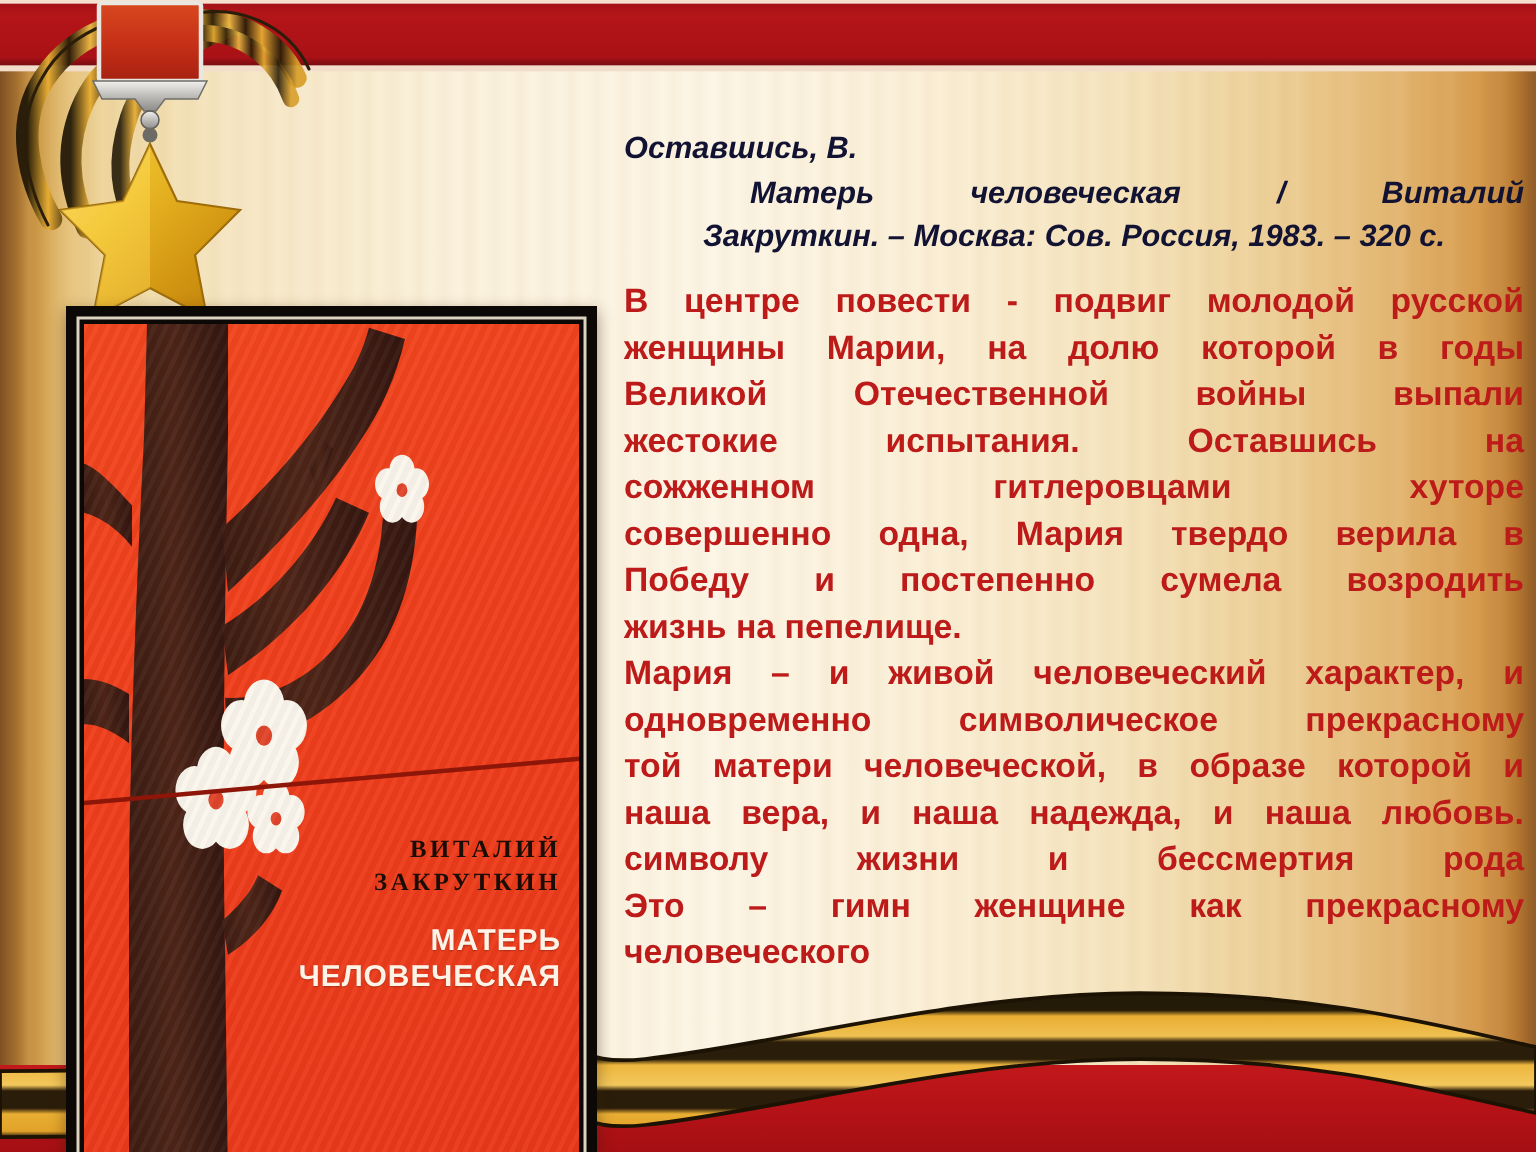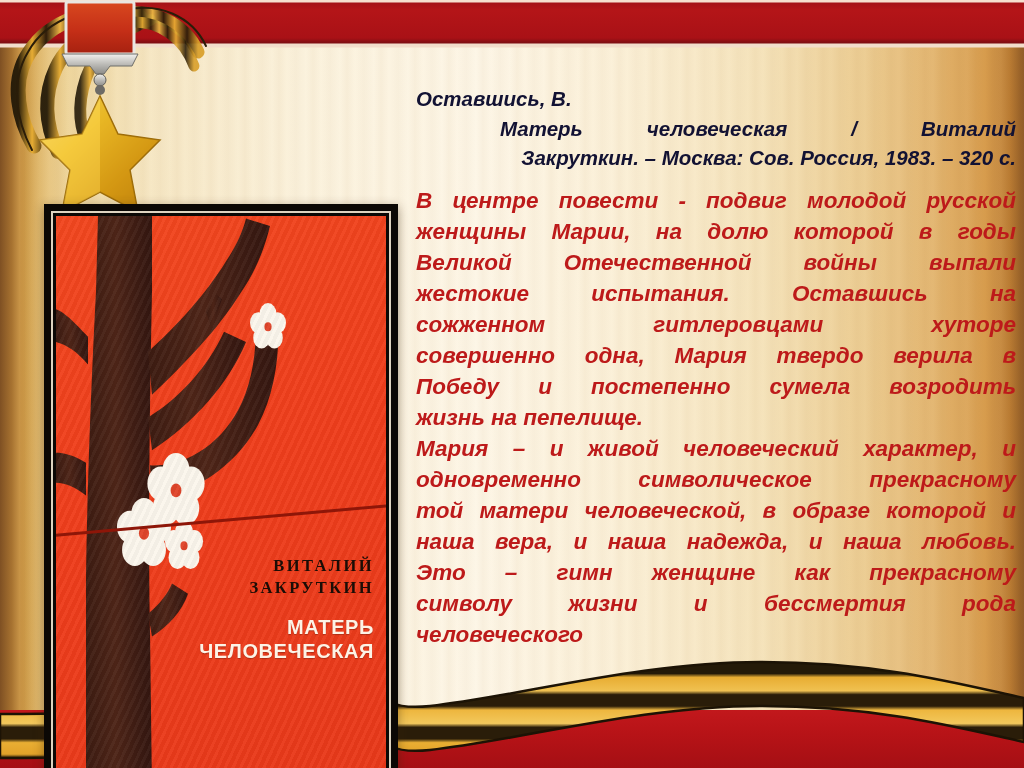--- a/index.html
+++ b/index.html
@@ -146,30 +146,30 @@
     font-style: italic;
     font-weight: 700;
     font-size: 20.5px;
     line-height: 1.44;
     text-align: justify;
     margin-bottom: 12px;
   }
   .citation .ind { display: inline-block; width: 84px; }
   .citation-l1 { text-align: left; }
   .citation-l2 { text-align: justify; text-align-last: justify; }
-  .citation-l3 { text-align: right; }
+  .citation-l3 { text-align: center; }
 
   .body-text {
     color: #bd1a1a;
     font-weight: 700;
     font-size: 22.5px;
     line-height: 1.38;
     text-align: justify;
   }
-  .body-text p { margin: 0; font-style: italic; }
+  .body-text p { margin: 0; }
   .para-just { text-align: justify; text-align-last: left; }
   .ln { display: block; text-align: justify; text-align-last: justify; }
   .ln-last { display: block; text-align: left; }
 </style>
 </head>
 <body>
 
 <div class="slide">
 
   <div class="edge-left"></div>
@@ -363,21 +363,21 @@
         <span class="ln">совершенно одна, Мария твердо верила в</span>
         <span class="ln">Победу и постепенно сумела возродить</span>
         <span class="ln-last">жизнь на пепелище.</span>
       </p>
 
       <p class="para-just">
         <span class="ln">Мария – и живой человеческий характер, и</span>
         <span class="ln">одновременно символическое прекрасному</span>
         <span class="ln">той матери человеческой, в образе которой и</span>
         <span class="ln">наша вера, и наша надежда, и наша любовь.</span>
+        <span class="ln">символу жизни и бессмертия рода</span>
         <span class="ln">Это – гимн женщине как прекрасному</span>
-        <span class="ln">символу жизни и бессмертия рода</span>
         <span class="ln-last">человеческого</span>
       </p>
 
     </div>
   </div>
 
 </div>
 
 </body></html>

